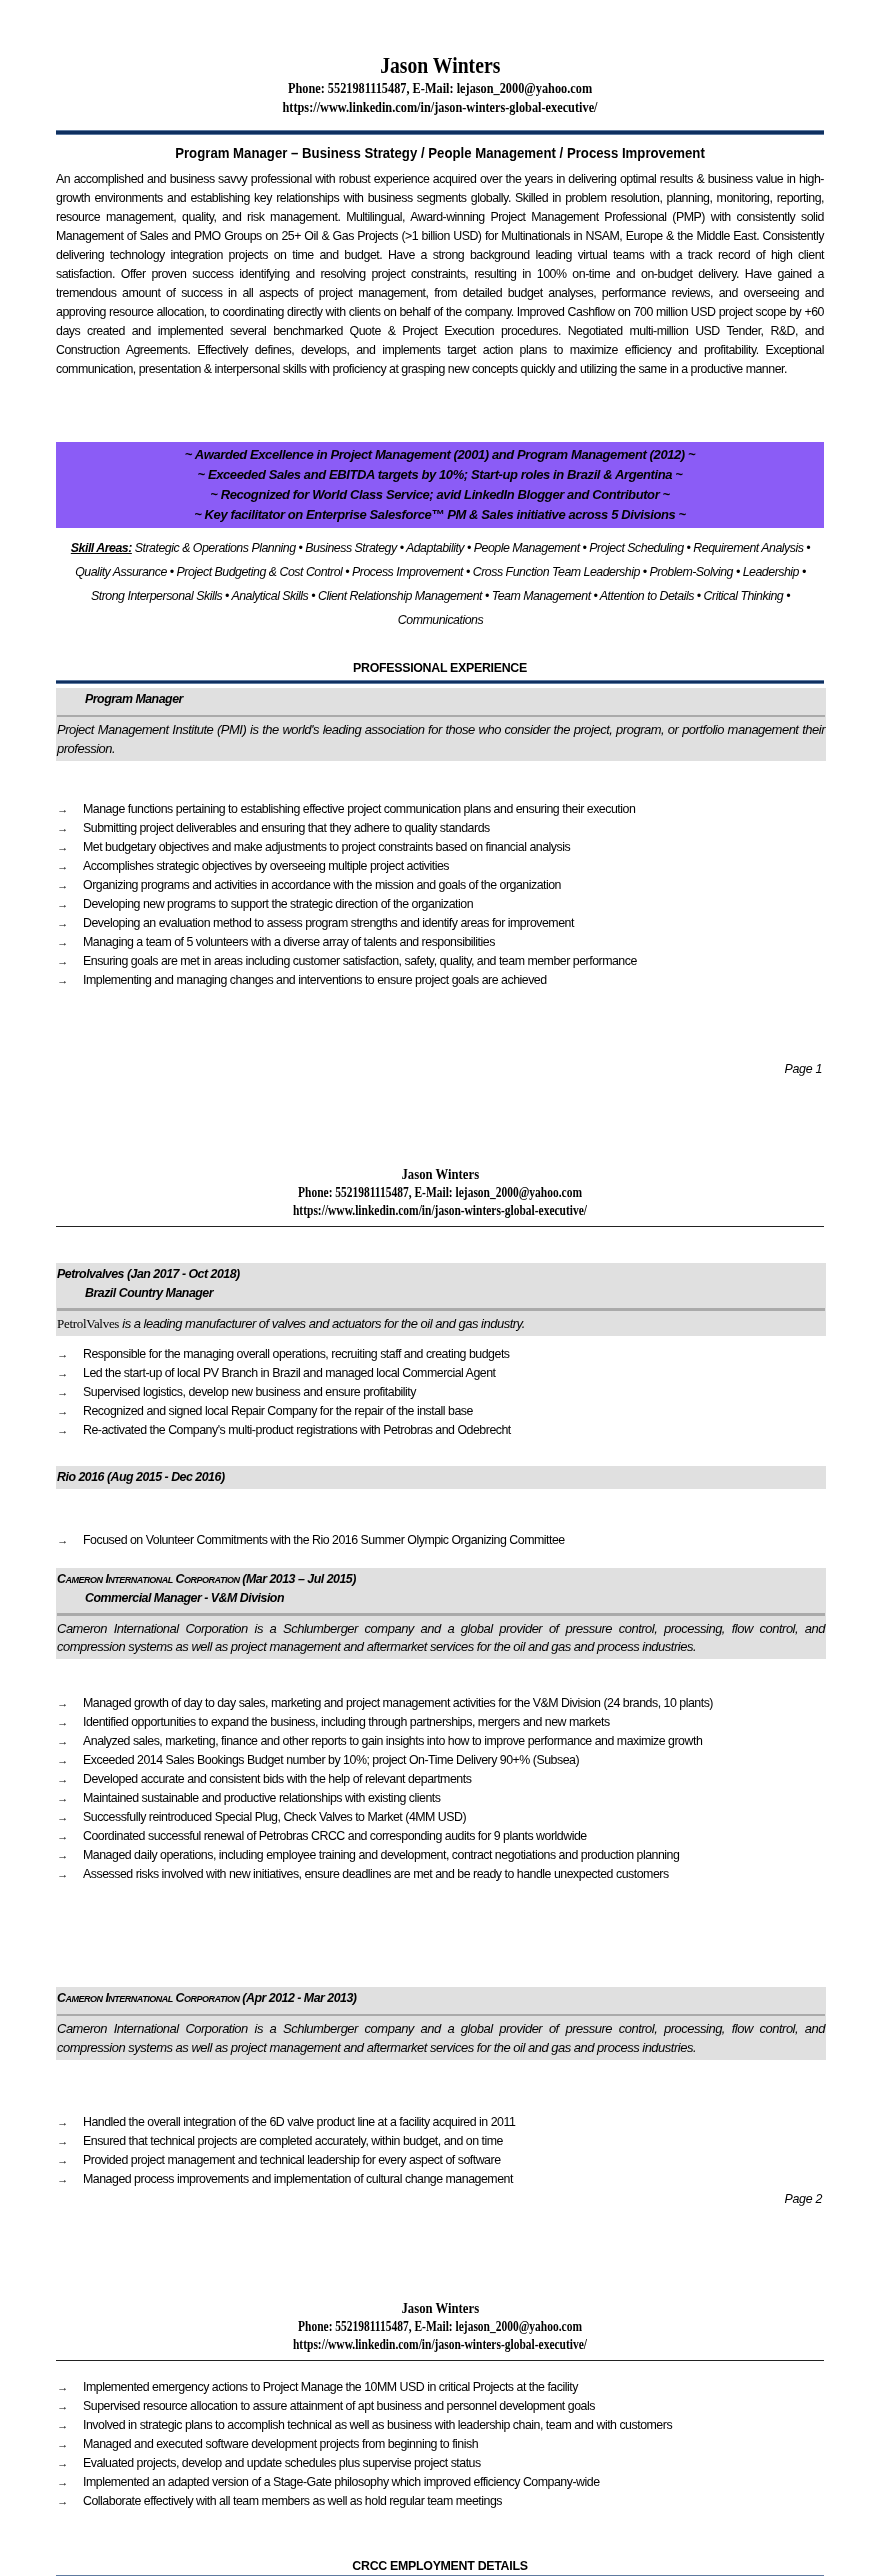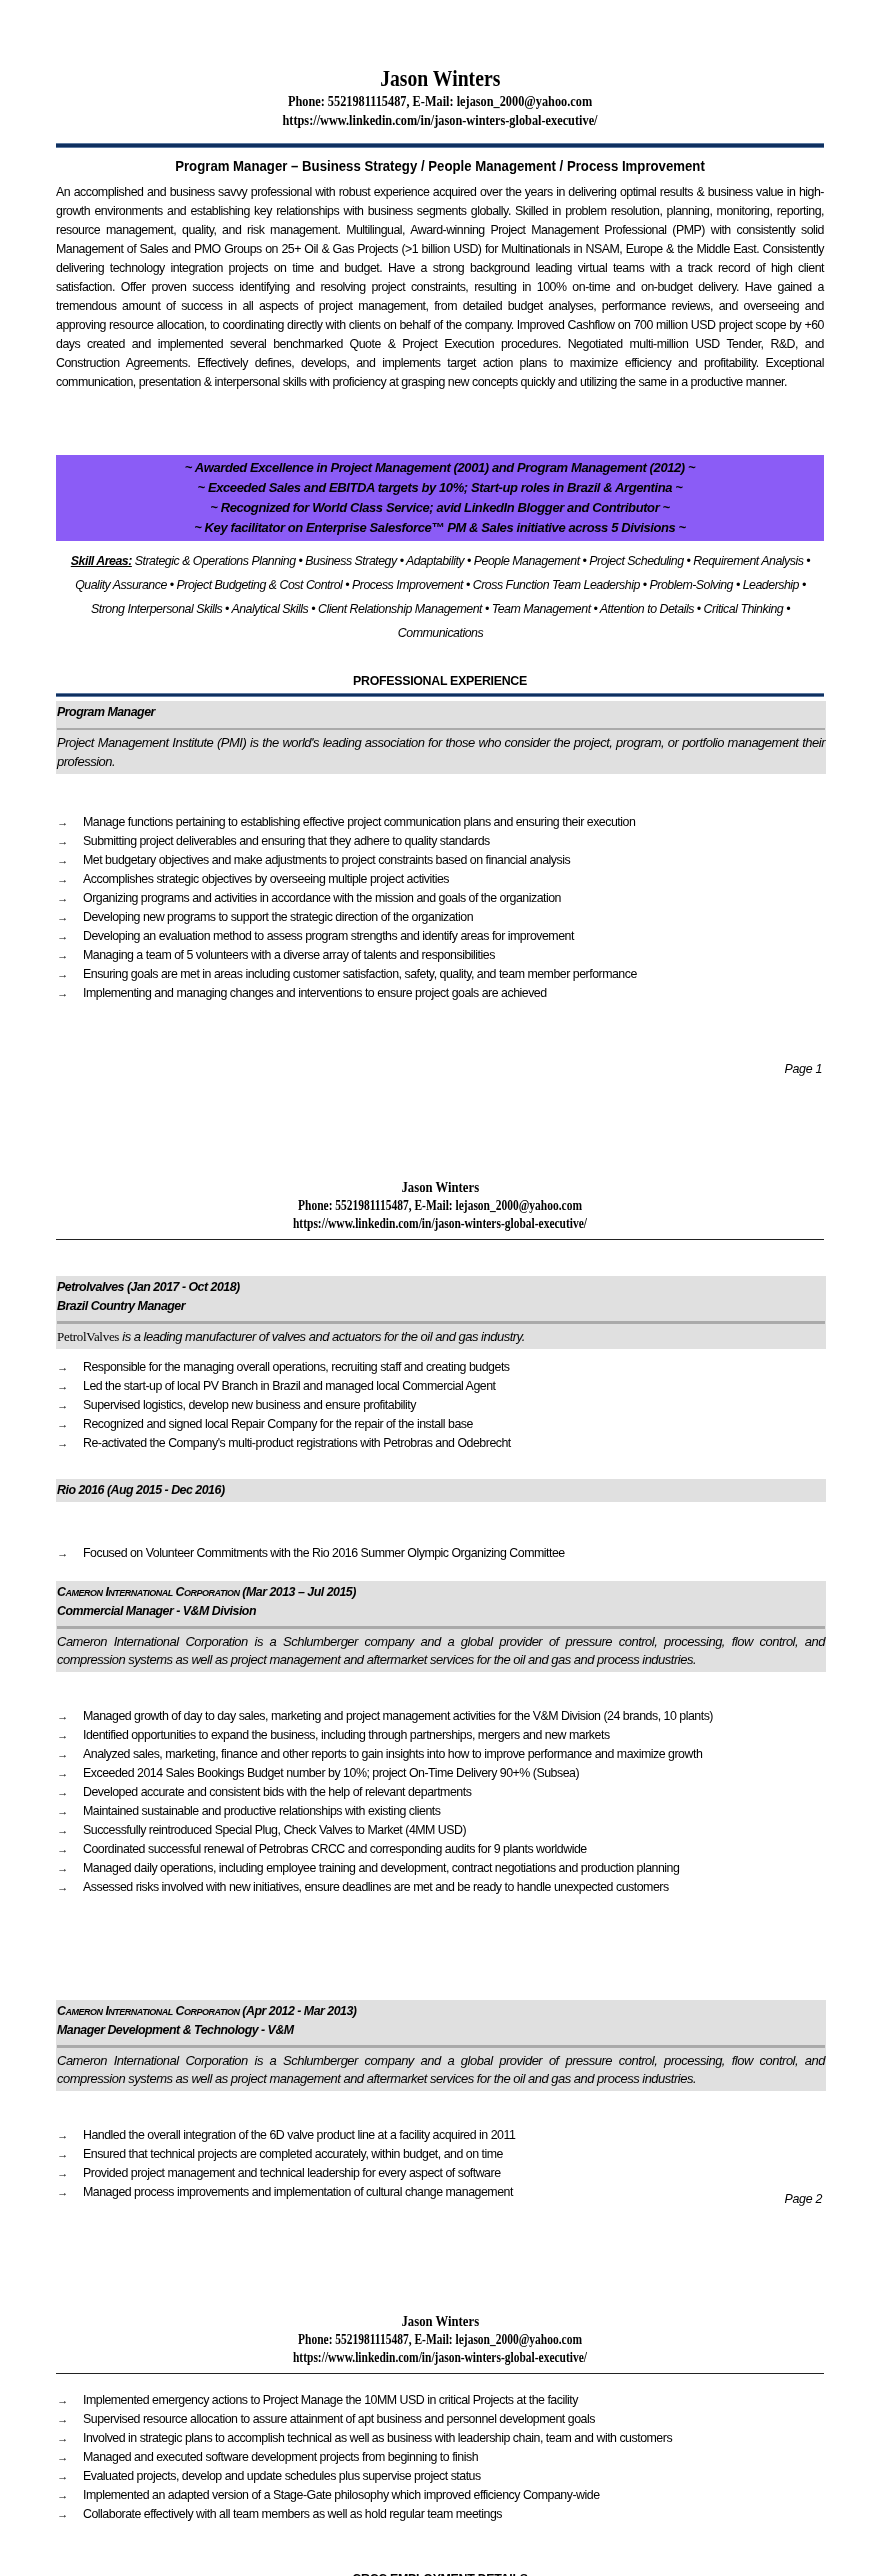--- a/index.html
+++ b/index.html
@@ -1,18 +1,18 @@
 <!DOCTYPE html>
 <html style="font-size:8.2px"><head>
 <meta charset="utf-8">
 <style>
   html, body { margin: 0; padding: 0; background: #ffffff; }
   body { width: 876px; height: 3400px; position: relative; font-family: "Liberation Sans", sans-serif; color: #000; overflow: hidden; }
   .page { position: absolute; left: 0; width: 876px; }
-  .content { position: absolute; left: 56px; width: 768px; margin-top: 13px; }
+  .content { position: absolute; left: 56px; width: 768px; }
 
   .hdr { text-align: center; font-family: "Liberation Serif", serif; font-weight: bold; }
   .hdr .name { font-size: 24px; line-height: 27px; transform: scaleX(0.82); display: inline-block; }
   .hdr .line { font-size: 15px; line-height: 18.5px; transform: scaleX(0.82); display: block; white-space: nowrap; }
   .hdr-small .name { font-size: 15.5px; line-height: 19.6px; }
   .hdr-small .line { font-size: 14px; line-height: 18.5px; }
 
   .navy-rule { height: 3.1px; background: #0f2f5f; border-top: 0.5px solid #5e7aa0; border-bottom: 0.5px solid #5e7aa0; }
   .black-rule { height: 1px; background: #222; }
 
@@ -24,21 +24,21 @@
 
   .skills { text-align: center; font-style: italic; font-size: 12.4px; line-height: 24px; letter-spacing: -0.5px; }
   .skills .lbl { font-weight: bold; text-decoration: underline; }
 
   .sec-title { text-align: center; font-weight: bold; font-size: 12.4px; line-height: 15.5px; letter-spacing: -0.3px; }
 
   .job-box { background: #e0e0e0; padding: 2.1px 1px 2.1px 1px; }
   .job-co { font-weight: bold; font-size: 12.4px; line-height: 18.5px; letter-spacing: -0.5px; font-variant: small-caps; }
   .job-co .dates { font-style: italic; font-variant: normal; }
   .job-co.plain { font-variant: normal; font-style: italic; }
-  .job-title { font-weight: bold; font-style: italic; font-size: 12.4px; line-height: 18.5px; letter-spacing: -0.5px; }
+  .job-title { font-weight: bold; font-style: italic; font-size: 12.4px; line-height: 18.5px; letter-spacing: -0.5px; padding-left: 28px; }
   .job-sep { height: 2.6px; background: #aaaaaa; margin: 6.2px 0 4.1px 0; }
   .job-desc { font-style: italic; font-size: 13px; line-height: 18.5px; letter-spacing: -0.5px; text-align: justify; }
   .job-desc .serif { font-family: "Liberation Serif", serif; font-style: normal; letter-spacing: -0.3px; }
 
   ul.arrows { list-style: none; margin: 0; padding: 0; }
   ul.arrows li { position: relative; padding-left: 27px; font-size: 12.4px; line-height: 19px; letter-spacing: -0.5px; text-align: justify; }
   ul.arrows li .arr { position: absolute; left: 1px; top: 0; font-size: 11.3px; }
 
   .page-num { position: absolute; right: 54px; font-style: italic; font-size: 12.4px; letter-spacing: -0.3px; }
 </style>
@@ -157,21 +157,20 @@
       <li><span class="arr">→</span><span>Maintained sustainable and productive relationships with existing clients</span></li>
       <li><span class="arr">→</span><span>Successfully reintroduced Special Plug, Check Valves to Market (4MM USD)</span></li>
       <li><span class="arr">→</span><span>Coordinated successful renewal of Petrobras CRCC and corresponding audits for 9 plants worldwide</span></li>
       <li><span class="arr">→</span><span>Managed daily operations, including employee training and development, contract negotiations and production planning</span></li>
       <li><span class="arr">→</span><span>Assessed risks involved with new initiatives, ensure deadlines are met and be ready to handle unexpected customers</span></li>
     </ul>
   </div>
 
   <div class="content job-box" style="top:854px;">
     <div class="job-co"><span style="font-style:italic">Cameron International Corporation</span> <span class="dates">(Apr 2012 - Mar 2013)</span></div>
-    <div class="job-title">Manager Development &amp; Technology - V&amp;M</div>
     <div class="job-sep"></div>
     <div class="job-desc">Cameron International Corporation is a Schlumberger company and a global provider of pressure control, processing, flow control, and compression systems as well as project management and aftermarket services for the oil and gas and process industries.</div>
   </div>
 
   <div class="content" style="top:980px;">
     <ul class="arrows">
       <li><span class="arr">→</span><span>Handled the overall integration of the 6D valve product line at a facility acquired in 2011</span></li>
       <li><span class="arr">→</span><span>Ensured that technical projects are completed accurately, within budget, and on time</span></li>
       <li><span class="arr">→</span><span>Provided project management and technical leadership for every aspect of software</span></li>
       <li><span class="arr">→</span><span>Managed process improvements and implementation of cultural change management</span></li>

